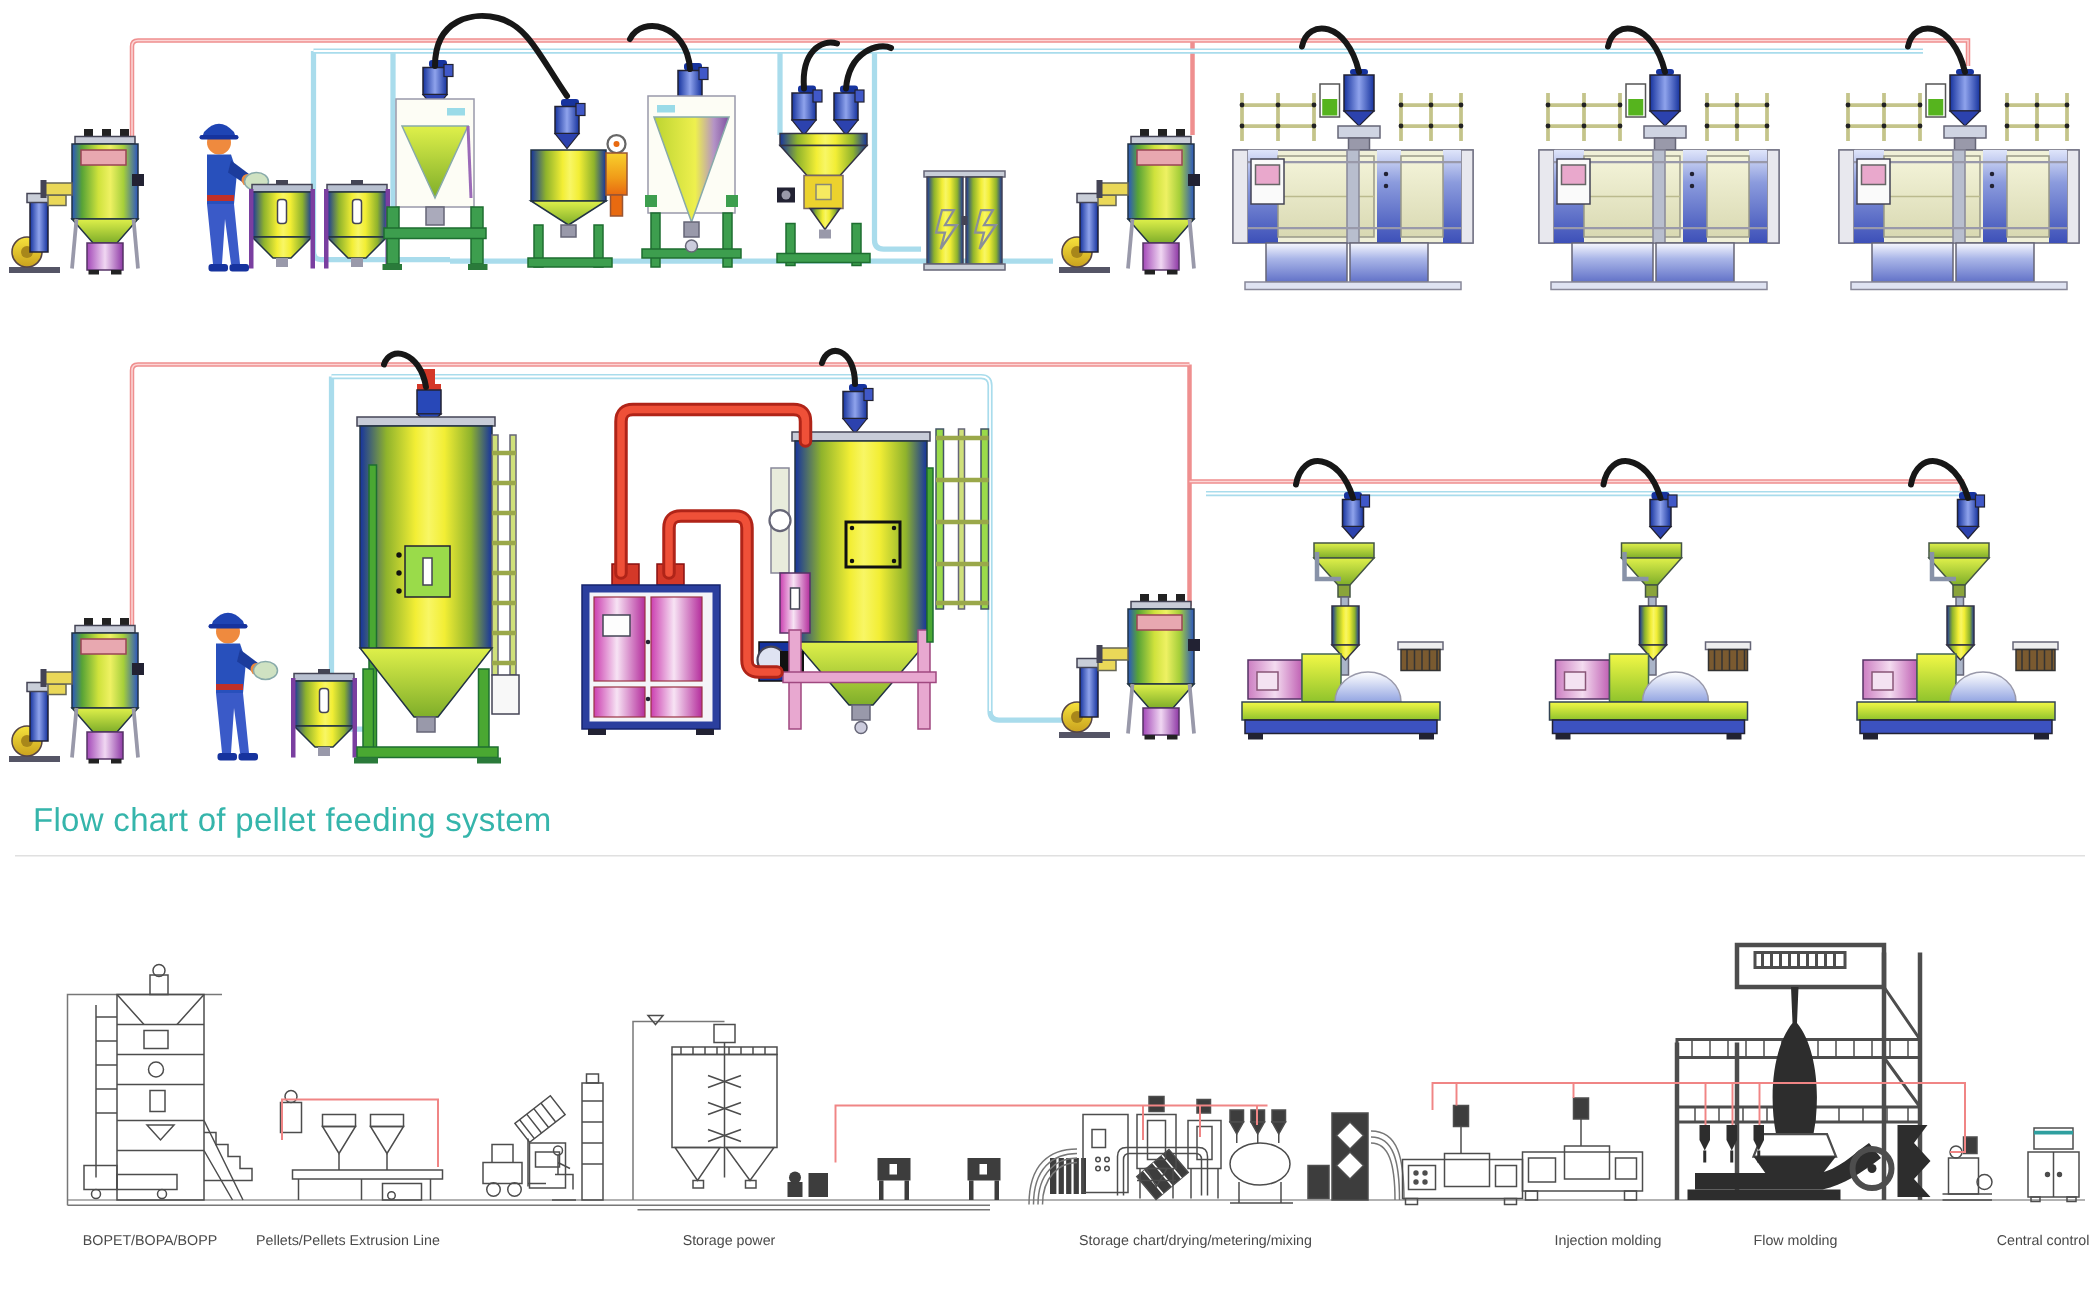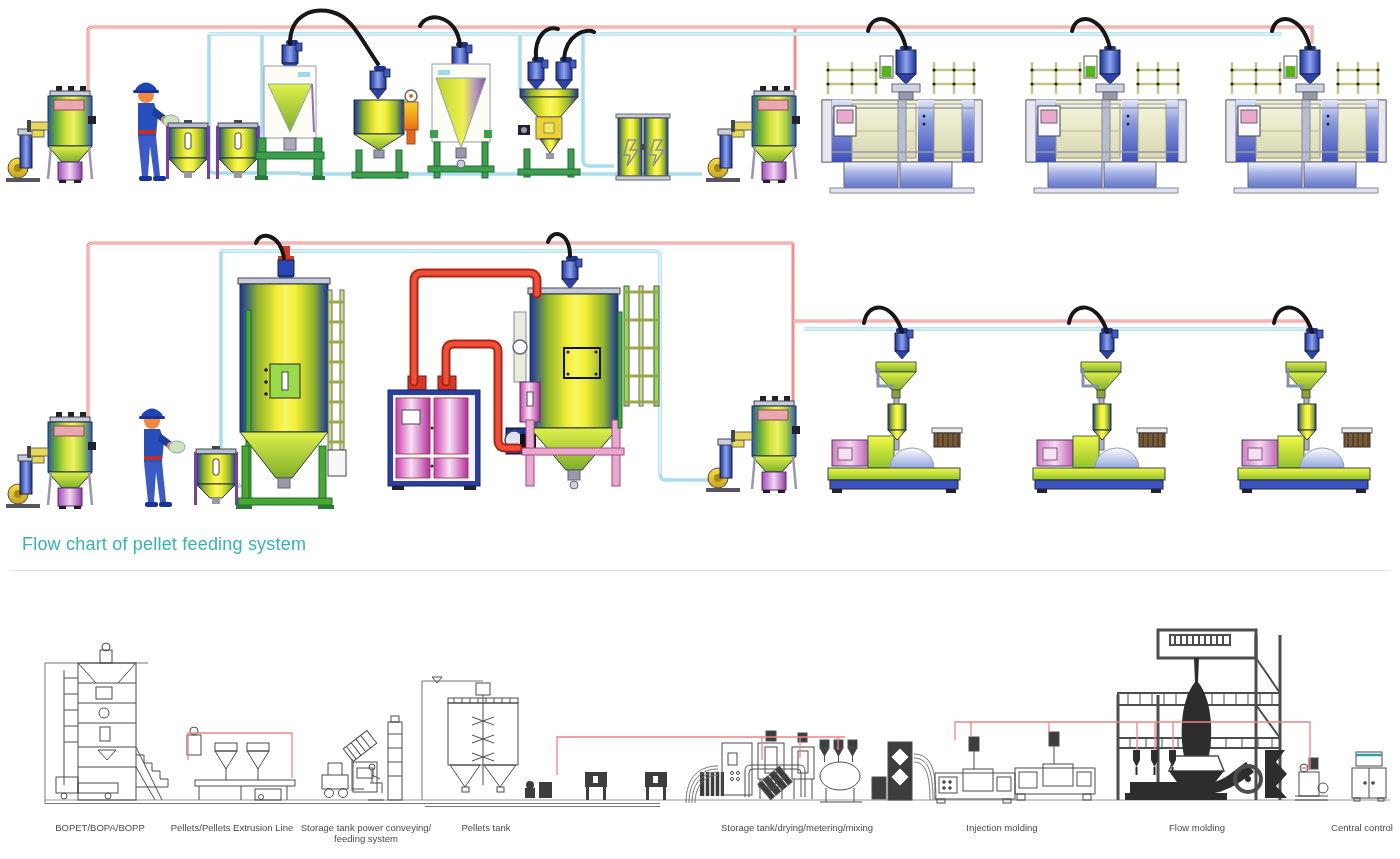--- a/index.html
+++ b/index.html
@@ -1,19 +1,19 @@
 <!DOCTYPE html>
 <html><head>
 <meta charset="utf-8">
 <style>
   html,body{margin:0;padding:0;background:#fff;}
   .canvas{position:relative;width:1400px;height:859px;background:#fff;overflow:hidden;
           font-family:"Liberation Sans",sans-serif;}
   svg{position:absolute;left:0;top:0;}
-  #page-title{position:absolute;left:22px;top:534px;font-size:18px;font-weight:400;
+  #page-title{position:absolute;left:22px;top:534px;font-size:22px;font-weight:400;
               letter-spacing:.2px;color:#35b5ab;}
   .divider{position:absolute;left:10px;top:570px;width:1380px;border-top:1px solid #e0e0e0;}
   .fc-label{position:absolute;top:822px;width:230px;margin-left:-115px;text-align:center;
             font-size:9.5px;line-height:1.2;color:#4a4a4a;white-space:pre-line;}
 </style>
 </head>
 <body>
 
 <div class="canvas">
 
@@ -726,21 +726,19 @@
     <path d="M188,160 V133 H292 V178"></path>
     <path d="M557,175 V137 H845 M762,137 V160 M800,137 V158 M838,137 V150"></path>
     <path d="M955,140 V122 H1310 V168 H1300"></path>
     <path d="M971,122 V137 M1049,122 V132 M1137,122 V150 M1155,122 V150 M1173,122 V150"></path>
   </g>
 </g>
 </svg>
 
 <div class="fc-label" style="left:100px">BOPET/BOPA/BOPP</div>
 <div class="fc-label" style="left:232px">Pellets/Pellets Extrusion Line</div>
-<div class="fc-label" style="left:366px">Storage tank power conveying/
-feeding system</div>
-<div class="fc-label" style="left:486px">Pellets tank</div>
-<div class="fc-label" style="left:797px">Storage tank/drying/metering/mixing</div>
-<div class="fc-label" style="left:1002px">Injection molding</div>
+<div class="fc-label" style="left:486px">Storage power</div>
+<div class="fc-label" style="left:797px">Storage chart/drying/metering/mixing</div>
+<div class="fc-label" style="left:1072px">Injection molding</div>
 <div class="fc-label" style="left:1197px">Flow molding</div>
 <div class="fc-label" style="left:1362px">Central control</div>
 
 </div>
 
 </body></html>

